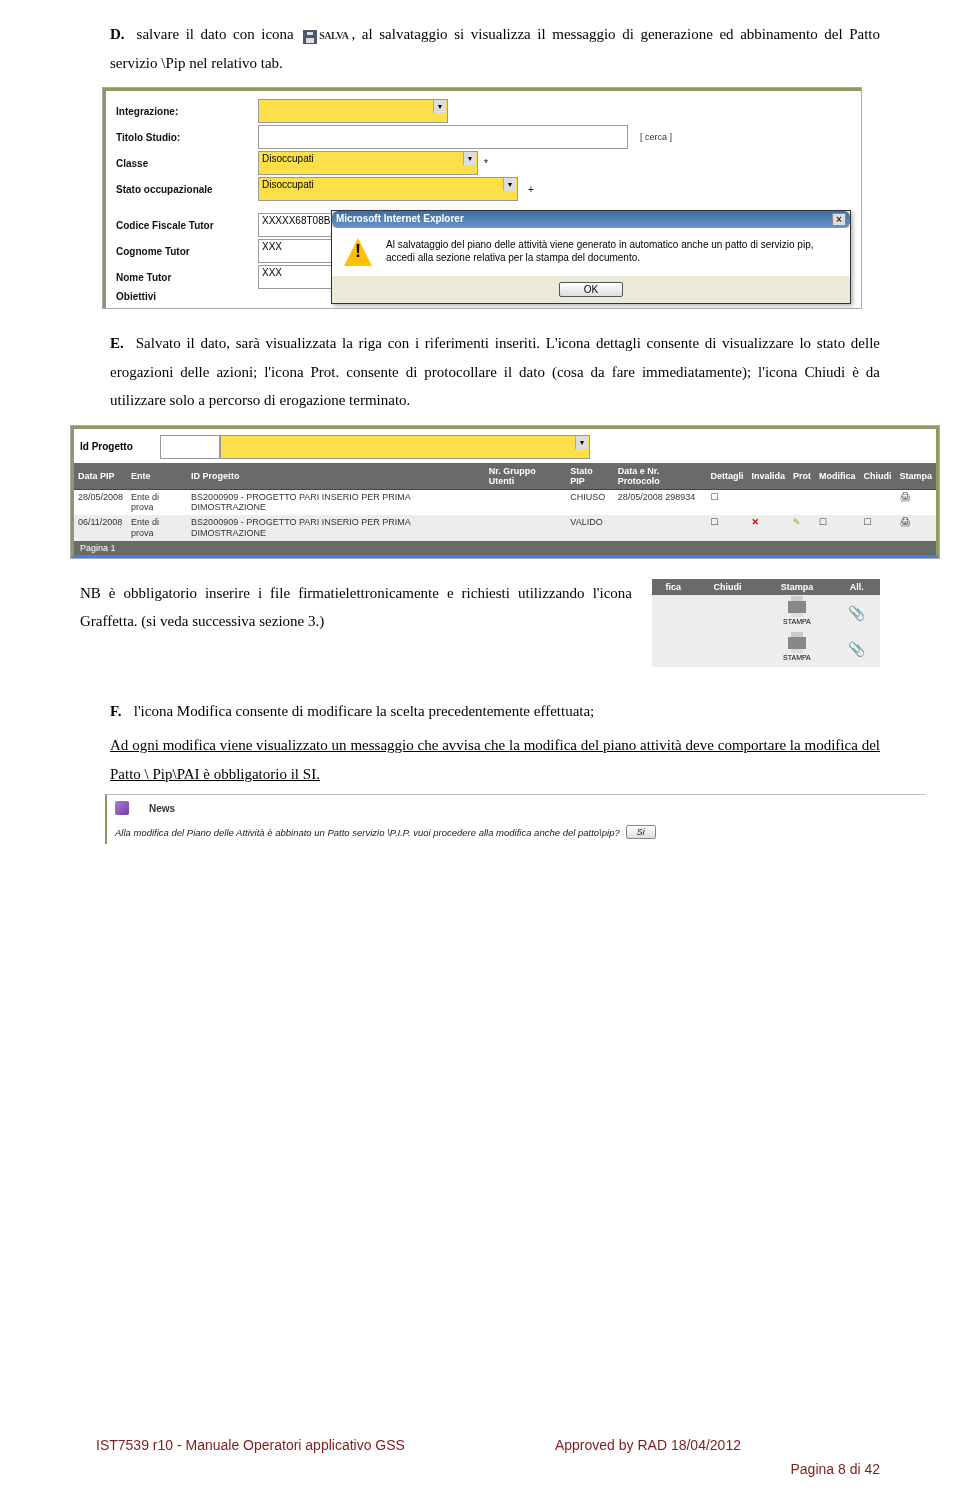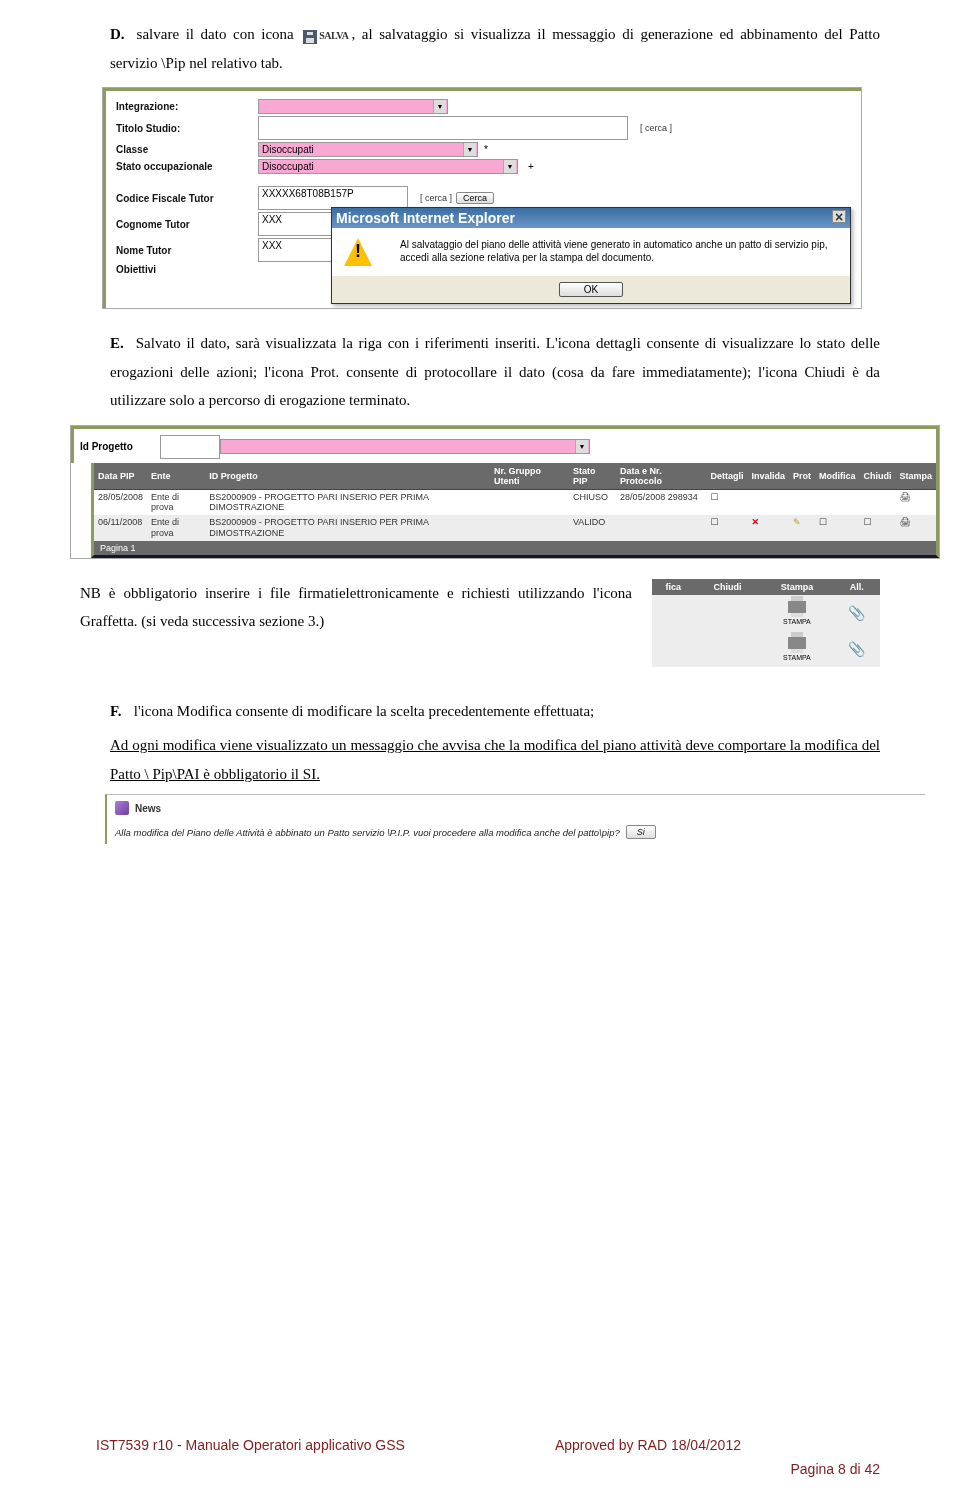--- a/index.html
+++ b/index.html
@@ -98,23 +98,23 @@
     border: 1px solid #999;
     background: #fff;
     font-size: 10px;
     padding: 0 3px;
     line-height: 13px;
     overflow: hidden;
     white-space: nowrap;
   }
   .fselect {
     display: inline-block;
-    height: 15px;
+    height: 24px;
     border: 1px solid #999;
-    background: #f9a8d4;
+    background: #fde047;
     position: relative;
     font-size: 10px;
     padding: 0 16px 0 3px;
     line-height: 13px;
     overflow: hidden;
   }
   .fselect::after {
     content: "▼";
     position: absolute;
     right: 1px; top: 0;
@@ -150,28 +150,29 @@
     background: #ece9d8;
     box-shadow: 2px 2px 4px rgba(0,0,0,0.3);
   }
   .ie-title {
     background: linear-gradient(#3a6ea5,#6a95c5);
     color: #fff;
     font-weight: bold;
     padding: 2px 4px;
     display: flex;
     justify-content: space-between;
-    font-size: 14px;
+    font-size: 10px;
+    border-radius: 6px;
   }
   .ie-close { font-family: Arial; font-weight: bold; background: #ddd; color:#333; width:14px; height:13px; text-align:center; line-height:12px; border:1px solid #888;}
   .ie-body {
     display: flex;
     padding: 10px 12px;
     align-items: flex-start;
-    gap: 28px;
+    gap: 14px;
     background: #fff;
     justify-content: center;
   }
   .ie-warn-icon {
     width: 28px; height: 28px;
     background: #ffc000;
     clip-path: polygon(50% 0, 100% 100%, 0 100%);
     position: relative;
     flex-shrink: 0;
   }
@@ -193,22 +194,21 @@
     background:#fff;
     border-left:3px solid #8c9c60;
     border-top:3px solid #8c9c60;
     border-right:3px solid #8c9c60;
     padding:4px 6px 2px 6px;
   }
   .shot2-top .fselect { width: 370px; }
   .shot2-table-wrap {
     border-left:3px solid #8c9c60;
     border-right:3px solid #8c9c60;
-    border-bottom:3px solid #0f172a;
-    margin-left:20px;
+    border-bottom:3px solid #3b82f6;
   }
   .shot2 table {
     width: 100%;
     border-collapse: collapse;
     font-size: 9px;
   }
   .shot2 th {
     background: #6a6a6a;
     color: #fff;
     font-weight: bold;
@@ -248,21 +248,21 @@
     margin-top: 6px;
     width: 820px;
     margin-left: 25px;
     font-family: Verdana, Geneva, sans-serif;
     font-size: 10px;
     border-top: 1px solid #bbb;
     border-left: 2px solid #8c9c60;
     padding: 6px 8px 0 8px;
     min-height: 50px;
   }
-  .news-label { font-weight:bold; font-size:10px; color:#333; display:flex; align-items:center; gap:6px;}
+  .news-label { font-weight:bold; font-size:10px; color:#333; display:flex; align-items:center; gap:20px;}
   .news-cube { display:inline-block; width:14px; height:14px; background:linear-gradient(135deg,#b07dd6,#6b3fa0); border-radius:2px;}
   .news-row { display:flex; align-items:center; gap:6px; margin-top:10px; font-size:9.5px; color:#222;font-style:italic;}
   .si-btn { display:inline-block; border:1px solid #888; background:linear-gradient(#fff,#ddd); padding:1px 10px; font-size:9px; border-radius:2px;}
 
   
   .footer {
     position: absolute;
     bottom: 18px;
     left: 96px;
     right: 80px;

